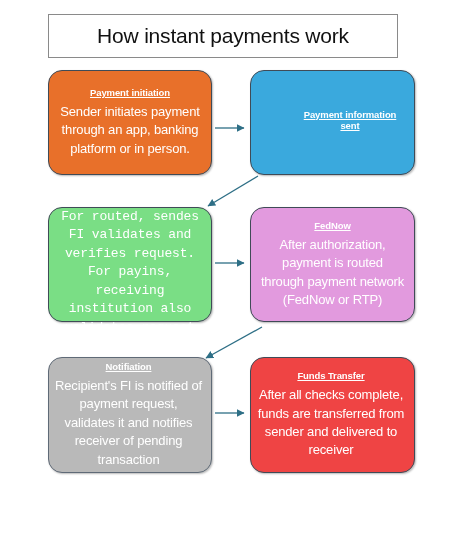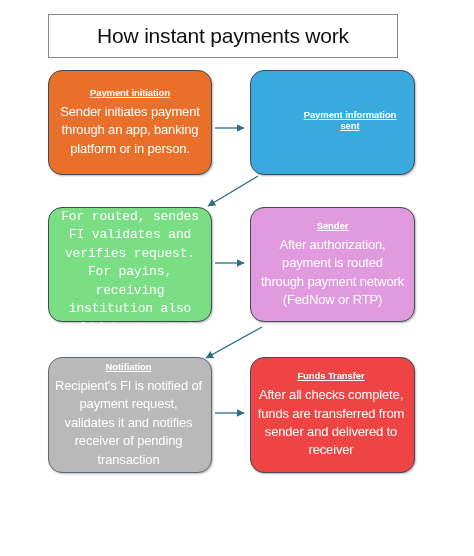--- a/index.html
+++ b/index.html
@@ -113,21 +113,21 @@
 <div class="pbox col-r row-1 box-infosent">
   <div class="hd">Payment information sent</div>
 </div>
 
 <div class="pbox col-l row-2 box-authorization">
   <div class="hd">Authorization</div>
   <div class="bd">For routed, sendes FI validates and verifies request. For payins, receiving institution also validates request</div>
 </div>
 
 <div class="pbox col-r row-2 box-routing">
-  <div class="hd">Sender</div>
+  <div class="hd">FedNow</div>
   <div class="bd">After authorization, payment is routed through payment network (FedNow or RTP)</div>
 </div>
 
 <div class="pbox col-l row-3 box-notification">
   <div class="hd">Notifiation</div>
   <div class="bd">Recipient's FI is notified of payment request, validates it and notifies receiver of pending transaction</div>
 </div>
 
 <div class="pbox col-r row-3 box-funds">
   <div class="hd">Funds Transfer</div>

